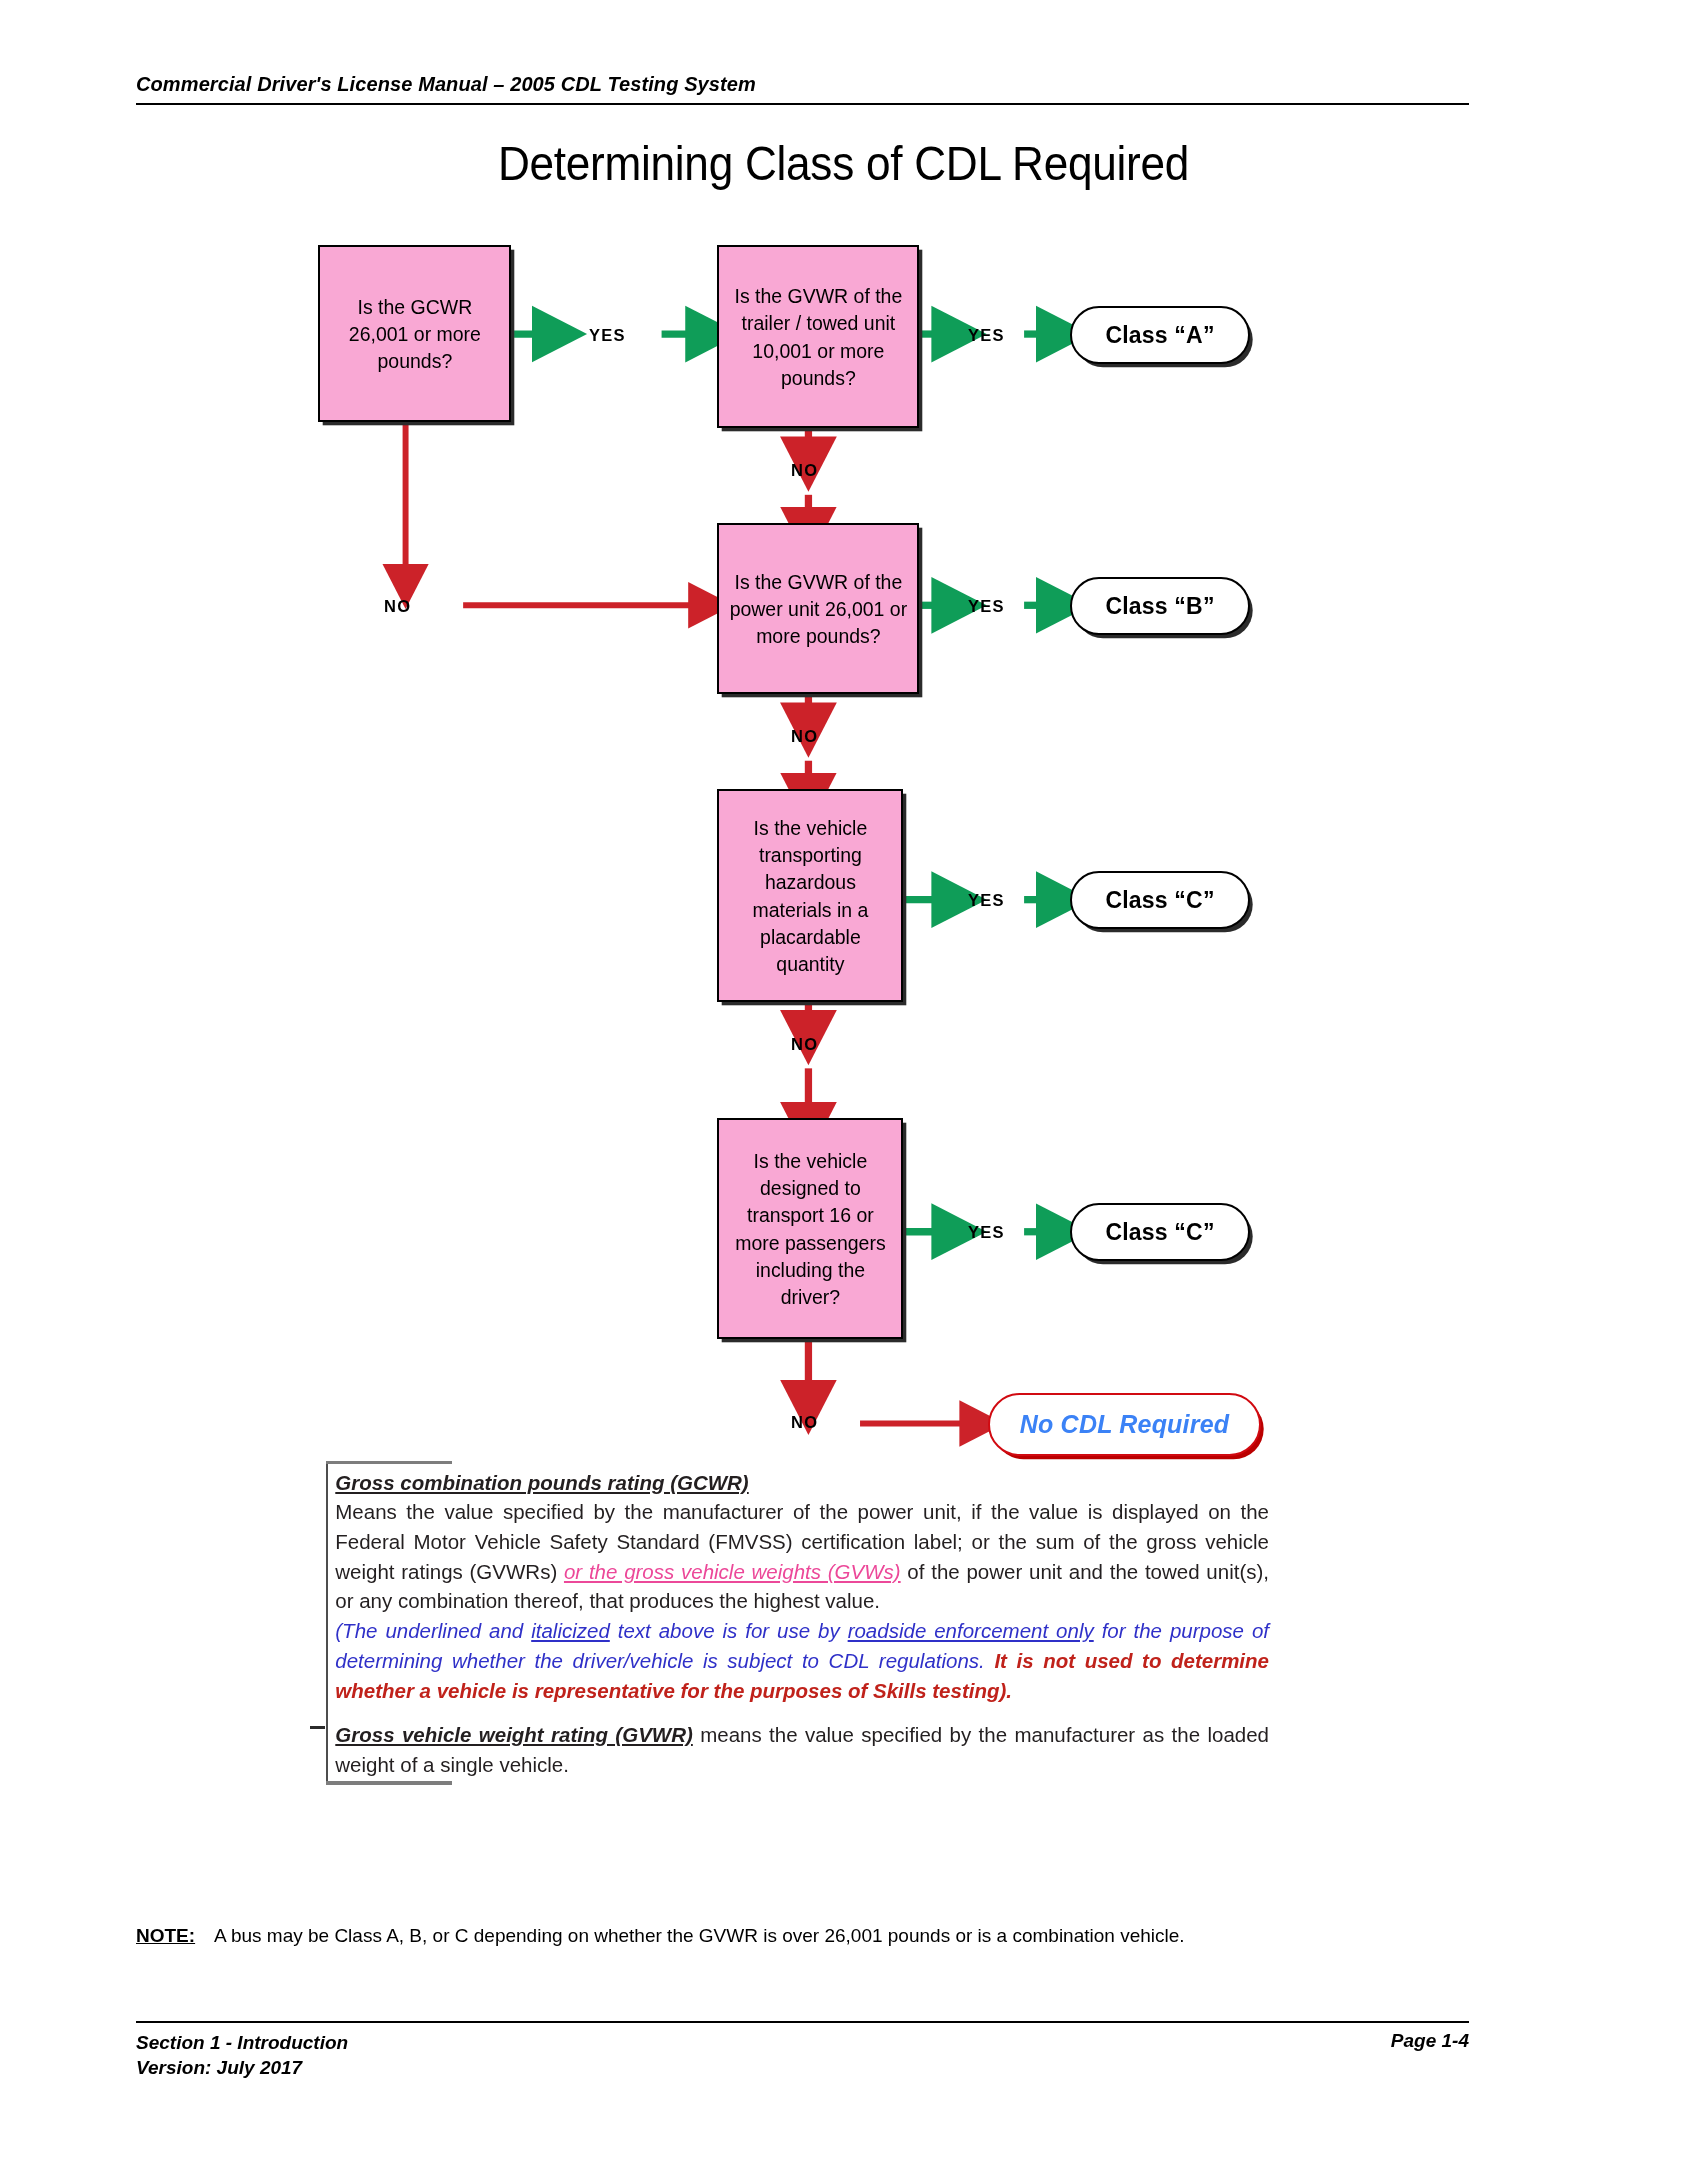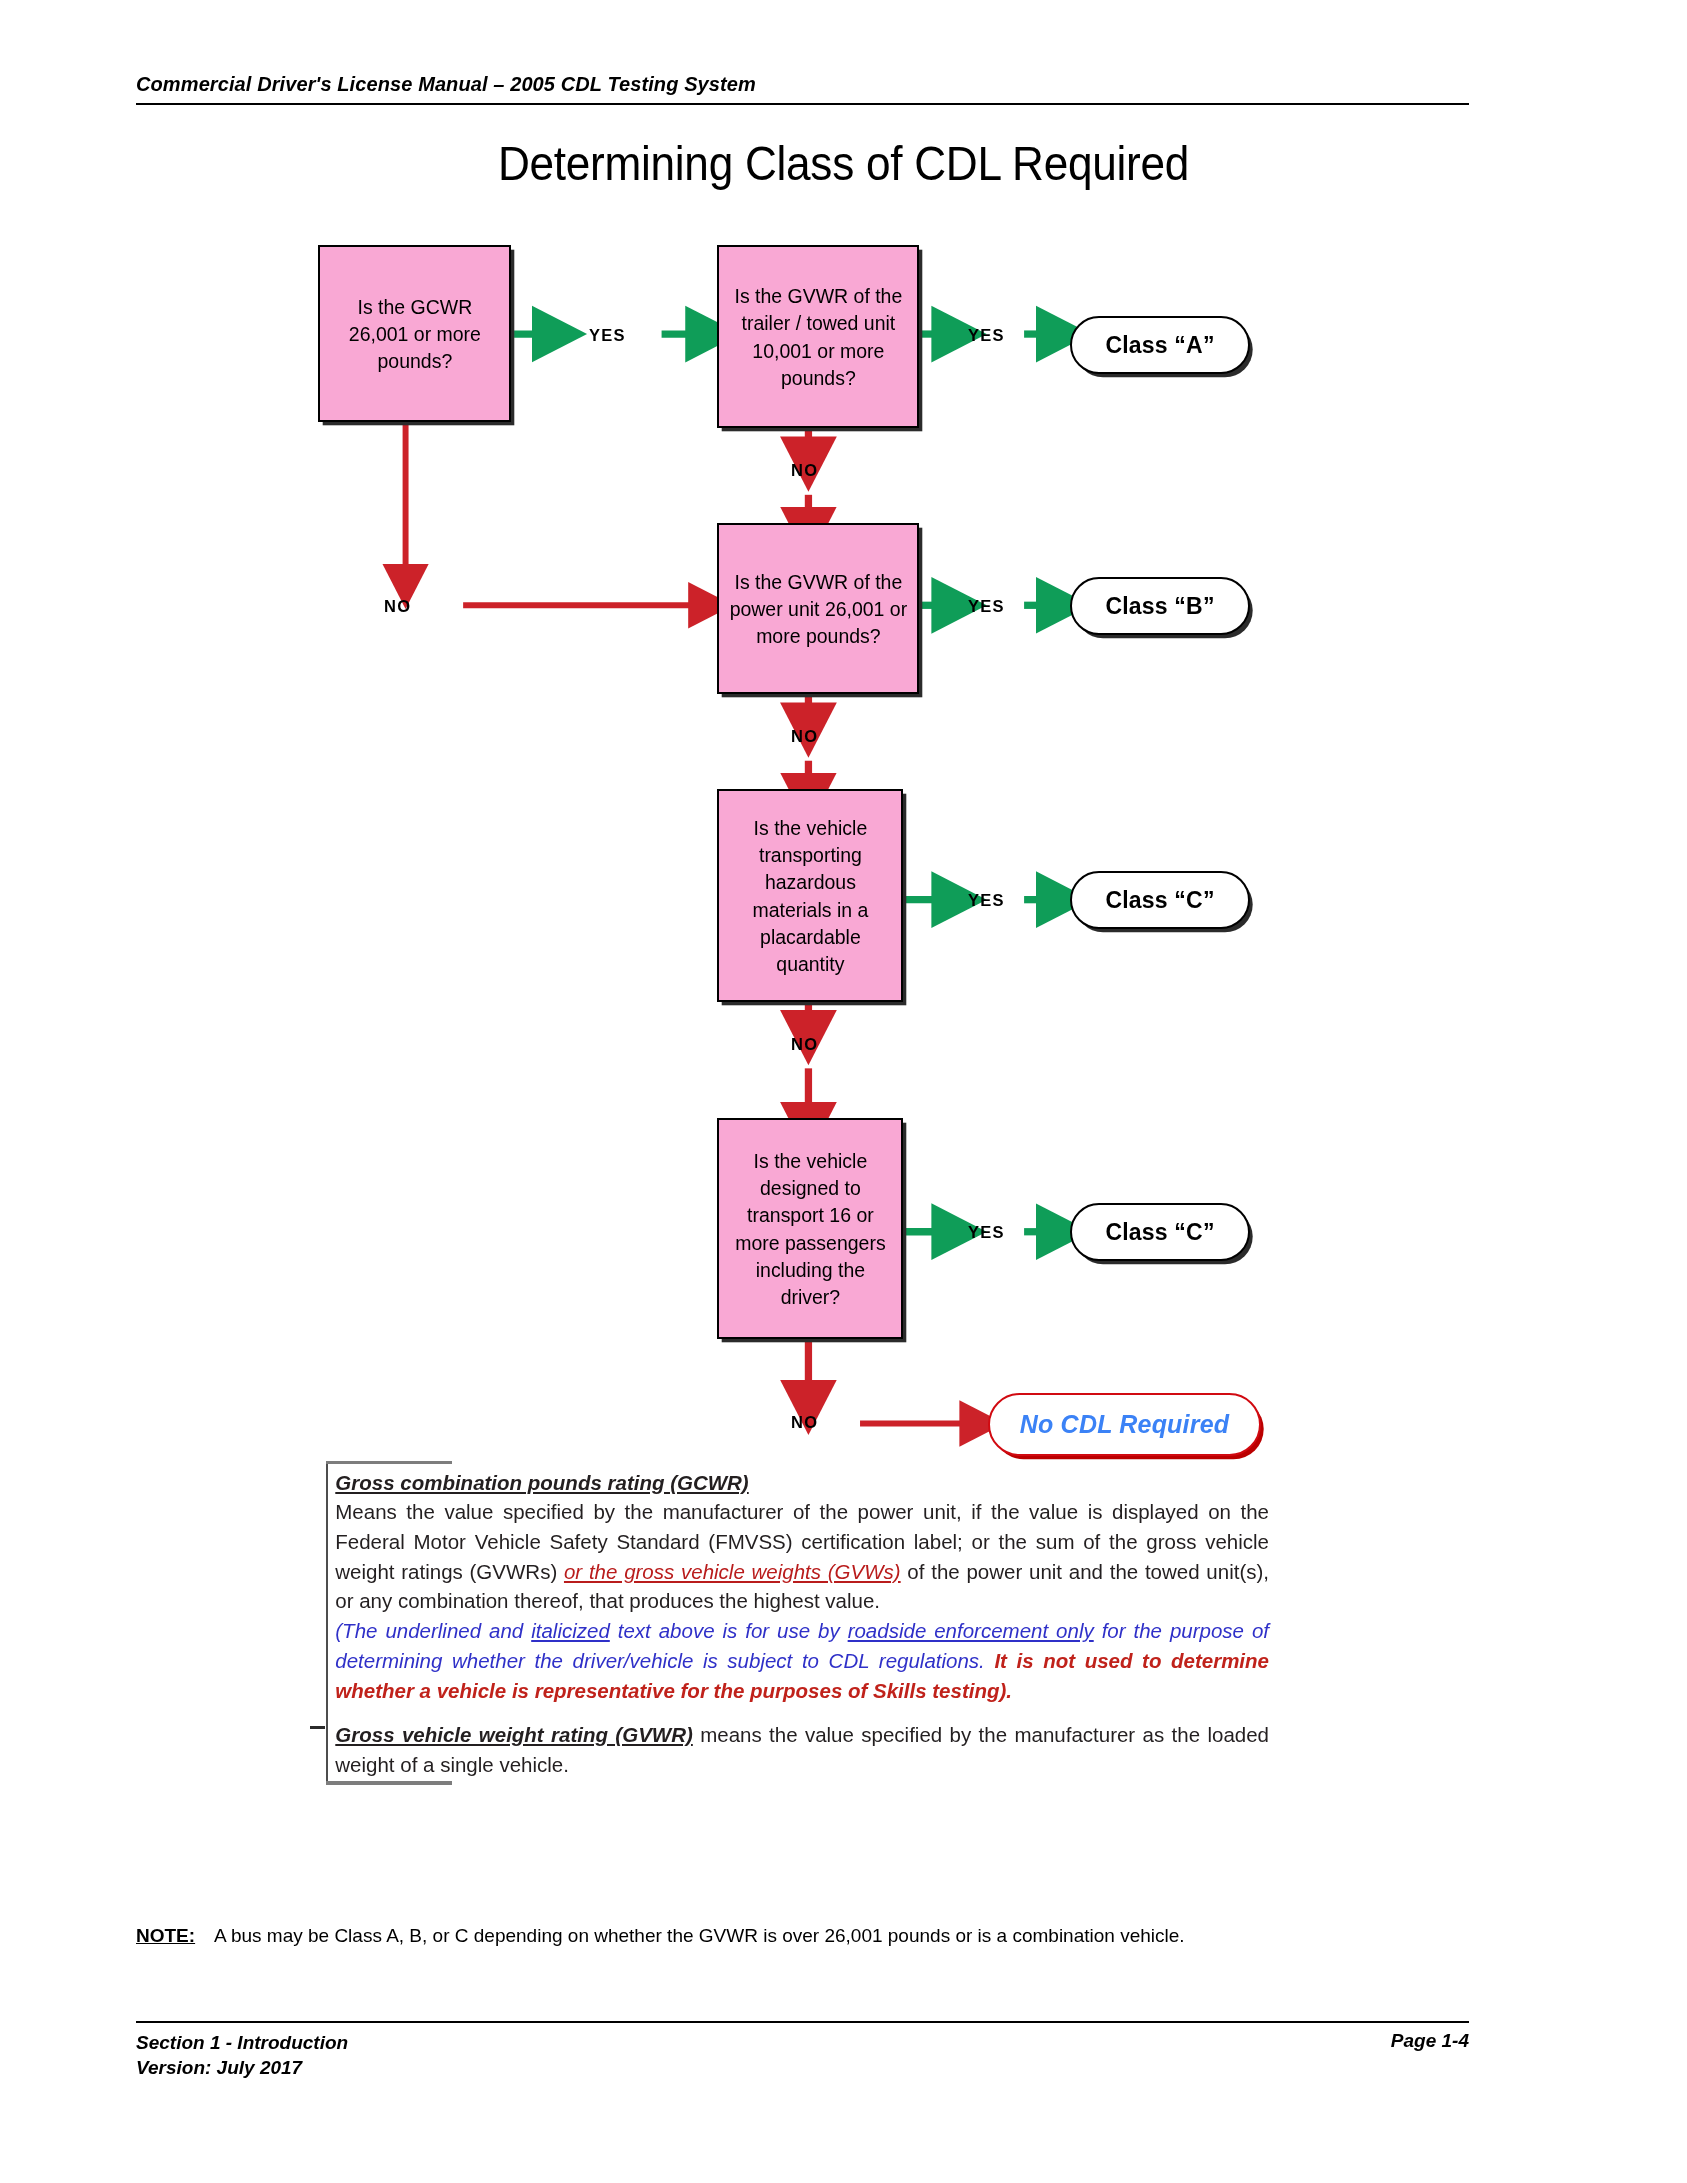--- a/index.html
+++ b/index.html
@@ -66,21 +66,21 @@
   }
   .defs:before{ 
     content:"";position:absolute;left:0;top:0;bottom:0;width:2px;background:#4d4d4d;
   }
   .defs .stub-top{position:absolute;left:0;top:0;width:126px;height:3.3px;background:#7d7d7d;}
   .defs .stub-bot{position:absolute;left:0;bottom:0;width:126px;height:3.3px;background:#7d7d7d;}
   .defs .changebar{position:absolute;left:-16px;top:265px;width:14.6px;height:2.6px;background:#2b2b2b;}
   .defs p{margin:0;}
   .defs .head{font-weight:bold;font-style:italic;text-decoration:underline;}
   .just{text-align:justify;}
-  .blue-u{color:#b91c1c;font-style:italic;text-decoration:underline;margin-top:36px;}
+  .blue-u{color:#ec4899;font-style:italic;text-decoration:underline;margin-top:36px;}
   .red{color:#c0221b;font-weight:bold;font-style:italic;}
   .bluei{color:#2f30c8;font-style:italic;margin-top:35px;}
   .u{text-decoration:underline;}
   .gap{height:14.6px;}
 
   
   .caption{
     position:absolute;left:0;top:1859px;width:1687px;text-align:center;
     font-size:21px;font-weight:bold;
   }
@@ -166,21 +166,21 @@
     </div>
 
     <div class="node" style="left:717px;top:789px;width:186px;height:213px;">
       <span>Is the vehicle transporting hazardous materials in a placardable quantity</span>
     </div>
 
     <div class="node" style="left:717px;top:1118px;width:186px;height:221px;">
       <span>Is the vehicle designed to transport 16 or more passengers including the driver?</span>
     </div>
 
-    <div class="term" style="left:1070px;top:306px;width:180px;height:58px;margin-top:10px;">
+    <div class="term" style="left:1070px;top:306px;width:180px;height:58px;">
       <span>Class “A”</span>
     </div>
 
     <div class="term" style="left:1070px;top:577px;width:180px;height:58px;">
       <span>Class “B”</span>
     </div>
 
     <div class="term" style="left:1070px;top:871px;width:180px;height:58px;">
       <span>Class “C”</span>
     </div>

